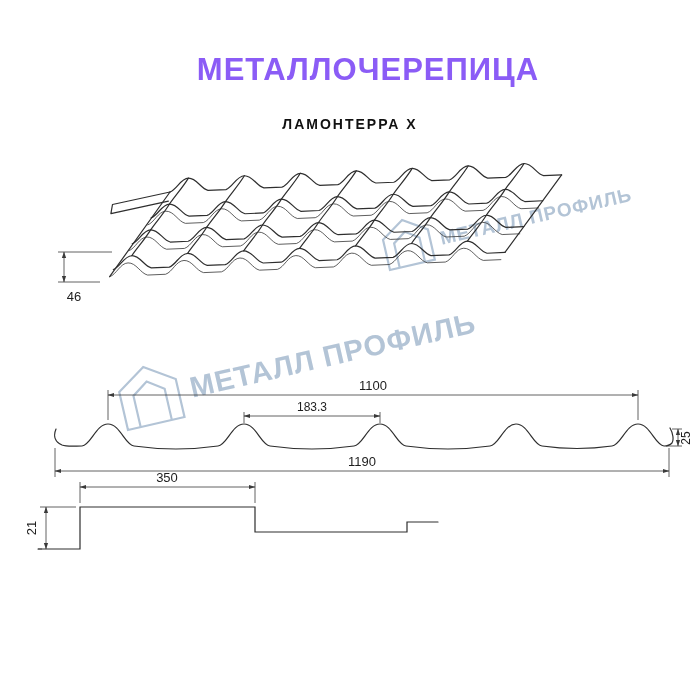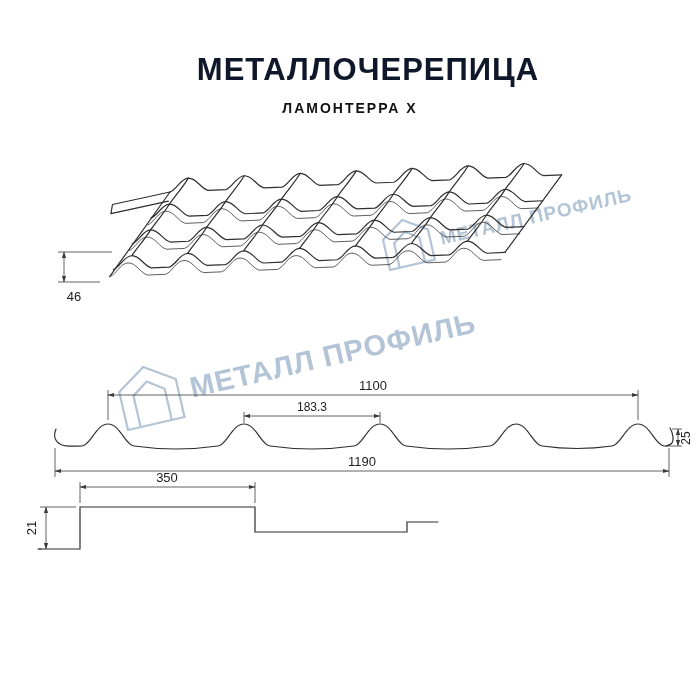--- a/index.html
+++ b/index.html
@@ -1,22 +1,22 @@
 <!DOCTYPE html>
 <html><head>
 <meta charset="utf-8">
 <style>
   html,body{margin:0;padding:0;}
   body{
     width:700px;height:700px;background:#ffffff;position:relative;overflow:hidden;
     font-family:"Liberation Sans",sans-serif;
   }
   .header{position:absolute;top:52px;left:0;right:0;text-align:center;}
-  .title{font-size:31px;font-weight:bold;letter-spacing:1px;color:#0f172a;margin-left:36px;}
-  .subtitle{font-size:14px;font-weight:bold;letter-spacing:2px;color:#111;margin-top:12px;}
+  .title{font-size:31px;font-weight:bold;letter-spacing:1px;color:#8b5cf6;margin-left:36px;}
+  .subtitle{font-size:14px;font-weight:bold;letter-spacing:2px;color:#111;margin-top:28px;}
   svg.canvas{position:absolute;left:0;top:0;}
   .draw{stroke:#2e2e2e;fill:none;stroke-width:1.2;stroke-linecap:round;}
   .draw-thin{stroke:#3a3a3a;fill:none;stroke-width:0.8;}
   .dim{stroke:#3a3a3a;fill:none;stroke-width:0.8;}
   .dim-text{fill:#1d1d1d;font-size:13px;}
   .dim-text-sm{fill:#1d1d1d;font-size:12px;}
   .wm-logo{fill:none;stroke-width:2.2;}
   .wm-text{font-weight:bold;letter-spacing:1px;}
 </style>
 </head>

